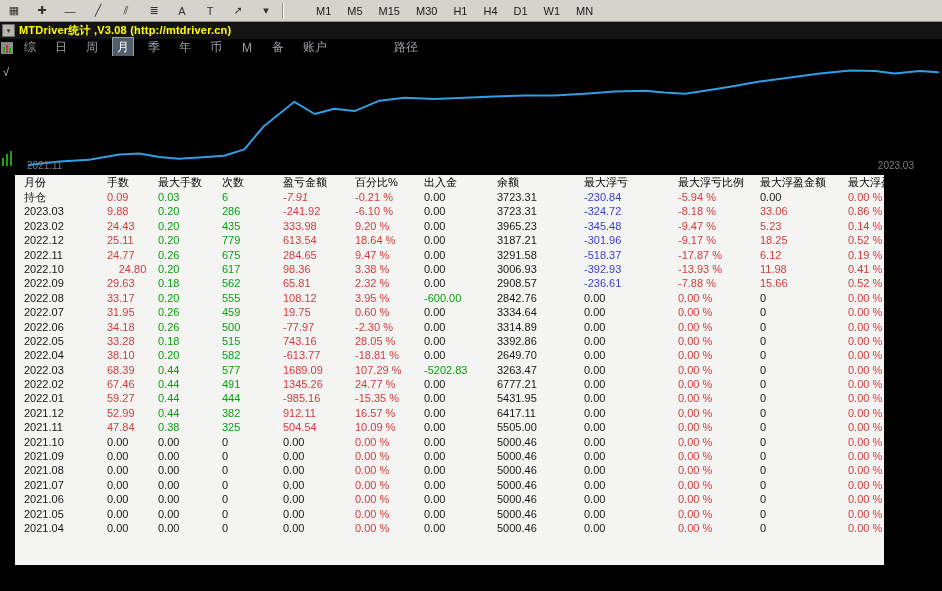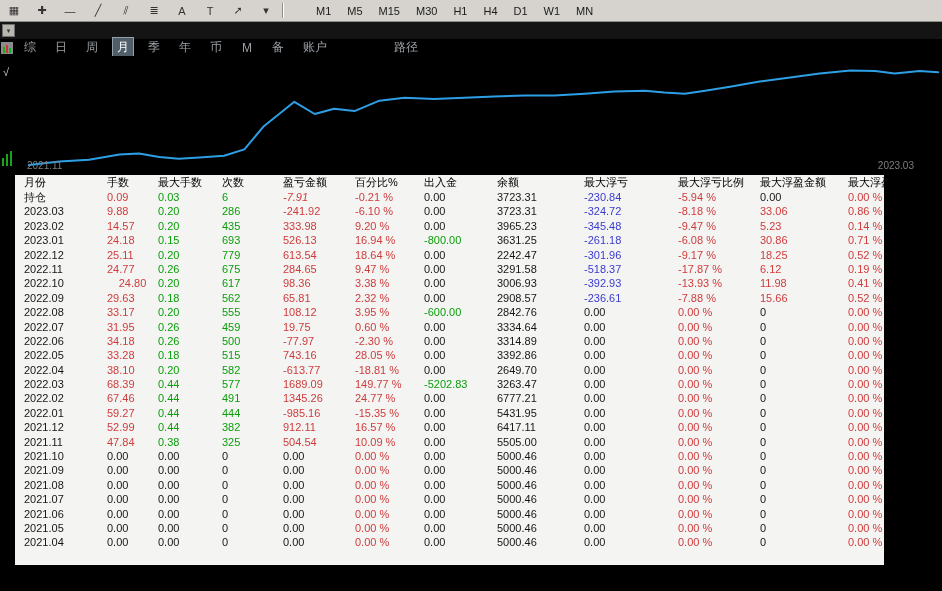--- a/index.html
+++ b/index.html
@@ -98,20 +98,21 @@
         <div class="tfbtn">H1</div>
         <div class="tfbtn">H4</div>
         <div class="tfbtn">D1</div>
         <div class="tfbtn">W1</div>
         <div class="tfbtn">MN</div>
       </div>
   </div>
 
   <div class="titlebar">
     <div class="ticon">▾</div>
+    <span class="title-text">MTDriver统计 ,V3.08 (http://mtdriver.cn)</span>
   </div>
 
   <div class="tabsrow">
     <svg class="mini-icon" viewBox="0 0 12 12">
       <rect x="0" y="0" width="12" height="12" fill="#8c8c8c"></rect>
       <rect x="2" y="5" width="2" height="6" fill="#1faa1f"></rect>
       <rect x="5" y="3" width="2" height="8" fill="#d03434"></rect>
       <rect x="8" y="6" width="2" height="5" fill="#1faa1f"></rect>
     </svg>
     <div class="tabs">
@@ -183,55 +184,41 @@
           <span class="cell" style="color: rgb(207, 60, 60);">-6.10 %</span>
           <span class="cell" style="color: rgb(22, 22, 22);">0.00</span>
           <span class="cell" style="color: rgb(22, 22, 22);">3723.31</span>
           <span class="cell" style="color: rgb(59, 59, 208);">-324.72</span>
           <span class="cell" style="color: rgb(207, 60, 60);">-8.18 %</span>
           <span class="cell" style="color: rgb(207, 60, 60);">33.06</span>
           <span class="cell" style="color: rgb(207, 60, 60);">0.86 %</span>
         </div>
         <div class="trow">
           <span class="cell" style="color: rgb(22, 22, 22);">2023.02</span>
-          <span class="cell" style="color: rgb(207, 60, 60);">14.57</span>
+          <span class="cell" style="color: rgb(207, 60, 60);">24.43</span>
           <span class="cell" style="color: rgb(11, 158, 11);">0.20</span>
           <span class="cell" style="color: rgb(11, 158, 11);">435</span>
           <span class="cell" style="color: rgb(207, 60, 60);">333.98</span>
           <span class="cell" style="color: rgb(207, 60, 60);">9.20 %</span>
           <span class="cell" style="color: rgb(22, 22, 22);">0.00</span>
           <span class="cell" style="color: rgb(22, 22, 22);">3965.23</span>
           <span class="cell" style="color: rgb(59, 59, 208);">-345.48</span>
           <span class="cell" style="color: rgb(207, 60, 60);">-9.47 %</span>
           <span class="cell" style="color: rgb(207, 60, 60);">5.23</span>
           <span class="cell" style="color: rgb(207, 60, 60);">0.14 %</span>
-        </div>
-        <div class="trow">
-          <span class="cell" style="color: rgb(22, 22, 22);">2023.01</span>
-          <span class="cell" style="color: rgb(207, 60, 60);">24.18</span>
-          <span class="cell" style="color: rgb(11, 158, 11);">0.15</span>
-          <span class="cell" style="color: rgb(11, 158, 11);">693</span>
-          <span class="cell" style="color: rgb(207, 60, 60);">526.13</span>
-          <span class="cell" style="color: rgb(207, 60, 60);">16.94 %</span>
-          <span class="cell" style="color: rgb(11, 158, 11);">-800.00</span>
-          <span class="cell" style="color: rgb(22, 22, 22);">3631.25</span>
-          <span class="cell" style="color: rgb(59, 59, 208);">-261.18</span>
-          <span class="cell" style="color: rgb(207, 60, 60);">-6.08 %</span>
-          <span class="cell" style="color: rgb(207, 60, 60);">30.86</span>
-          <span class="cell" style="color: rgb(207, 60, 60);">0.71 %</span>
         </div>
         <div class="trow">
           <span class="cell" style="color: rgb(22, 22, 22);">2022.12</span>
           <span class="cell" style="color: rgb(207, 60, 60);">25.11</span>
           <span class="cell" style="color: rgb(11, 158, 11);">0.20</span>
           <span class="cell" style="color: rgb(11, 158, 11);">779</span>
           <span class="cell" style="color: rgb(207, 60, 60);">613.54</span>
           <span class="cell" style="color: rgb(207, 60, 60);">18.64 %</span>
           <span class="cell" style="color: rgb(22, 22, 22);">0.00</span>
-          <span class="cell" style="color: rgb(22, 22, 22);">2242.47</span>
+          <span class="cell" style="color: rgb(22, 22, 22);">3187.21</span>
           <span class="cell" style="color: rgb(59, 59, 208);">-301.96</span>
           <span class="cell" style="color: rgb(207, 60, 60);">-9.17 %</span>
           <span class="cell" style="color: rgb(207, 60, 60);">18.25</span>
           <span class="cell" style="color: rgb(207, 60, 60);">0.52 %</span>
         </div>
         <div class="trow">
           <span class="cell" style="color: rgb(22, 22, 22);">2022.11</span>
           <span class="cell" style="color: rgb(207, 60, 60);">24.77</span>
           <span class="cell" style="color: rgb(11, 158, 11);">0.26</span>
           <span class="cell" style="color: rgb(11, 158, 11);">675</span>
@@ -341,21 +328,21 @@
           <span class="cell" style="color: rgb(207, 60, 60);">0.00 %</span>
           <span class="cell" style="color: rgb(22, 22, 22);">0</span>
           <span class="cell" style="color: rgb(207, 60, 60);">0.00 %</span>
         </div>
         <div class="trow">
           <span class="cell" style="color: rgb(22, 22, 22);">2022.03</span>
           <span class="cell" style="color: rgb(207, 60, 60);">68.39</span>
           <span class="cell" style="color: rgb(11, 158, 11);">0.44</span>
           <span class="cell" style="color: rgb(11, 158, 11);">577</span>
           <span class="cell" style="color: rgb(207, 60, 60);">1689.09</span>
-          <span class="cell" style="color: rgb(207, 60, 60);">149.77 %</span>
+          <span class="cell" style="color: rgb(207, 60, 60);">107.29 %</span>
           <span class="cell" style="color: rgb(11, 158, 11);">-5202.83</span>
           <span class="cell" style="color: rgb(22, 22, 22);">3263.47</span>
           <span class="cell" style="color: rgb(22, 22, 22);">0.00</span>
           <span class="cell" style="color: rgb(207, 60, 60);">0.00 %</span>
           <span class="cell" style="color: rgb(22, 22, 22);">0</span>
           <span class="cell" style="color: rgb(207, 60, 60);">0.00 %</span>
         </div>
         <div class="trow">
           <span class="cell" style="color: rgb(22, 22, 22);">2022.02</span>
           <span class="cell" style="color: rgb(207, 60, 60);">67.46</span>

